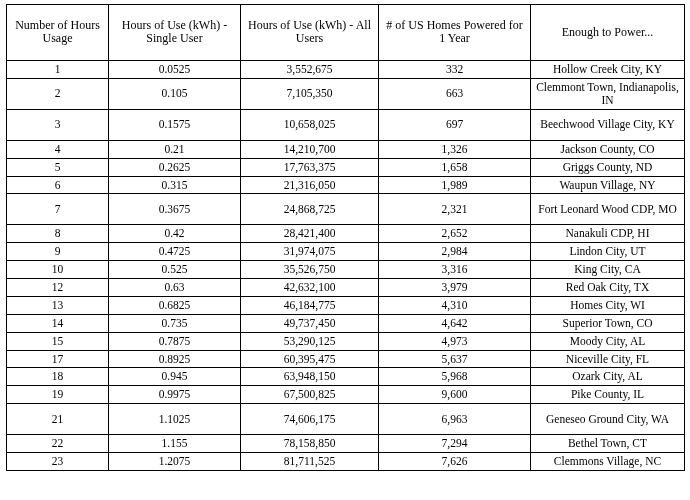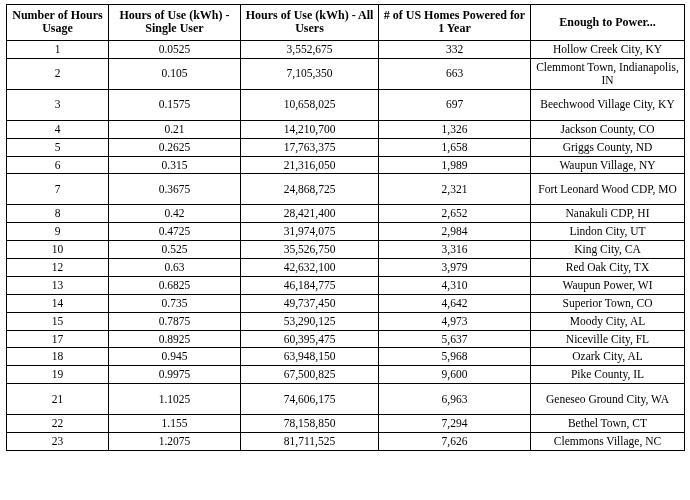--- a/index.html
+++ b/index.html
@@ -27,23 +27,23 @@
   }
   table.energy-table th,
   table.energy-table td {
     border: 1px solid #000000;
     text-align: center;
     vertical-align: middle;
     padding: 2px 3px;
     line-height: 1.12;
   }
   table.energy-table th {
-    font-weight: bold;
+    font-weight: normal;
     font-size: 12px;
-    padding: 4px 3px;
+    padding: 14px 3px;
   }
   col.c0 { width: 102px; }
   col.c1 { width: 132px; }
   col.c2 { width: 138px; }
   col.c3 { width: 152px; }
   col.c4 { width: 154px; }
   td.tall { height: 26px; }
 </style>
 </head>
 <body>
@@ -142,21 +142,21 @@
           <td>0.63</td>
           <td>42,632,100</td>
           <td>3,979</td>
           <td>Red Oak City, TX</td>
         </tr>
         <tr>
           <td>13</td>
           <td>0.6825</td>
           <td>46,184,775</td>
           <td>4,310</td>
-          <td>Waupun Power, WI</td>
+          <td>Homes City, WI</td>
         </tr>
         <tr>
           <td>14</td>
           <td>0.735</td>
           <td>49,737,450</td>
           <td>4,642</td>
           <td>Superior Town, CO</td>
         </tr>
         <tr>
           <td>15</td>

